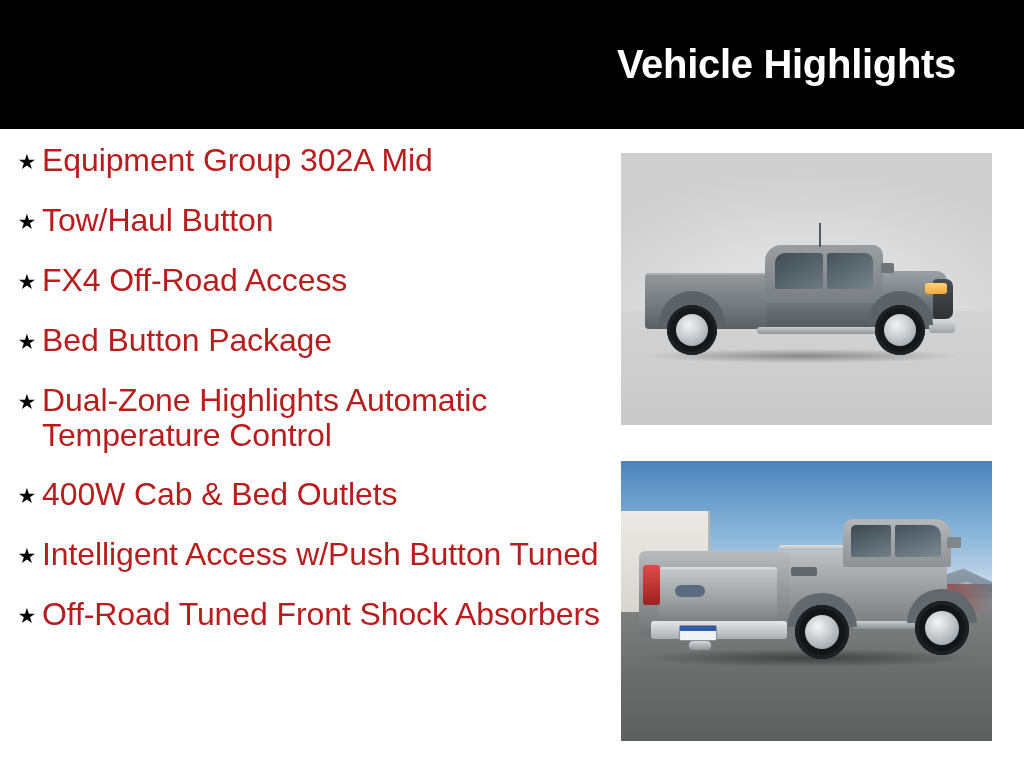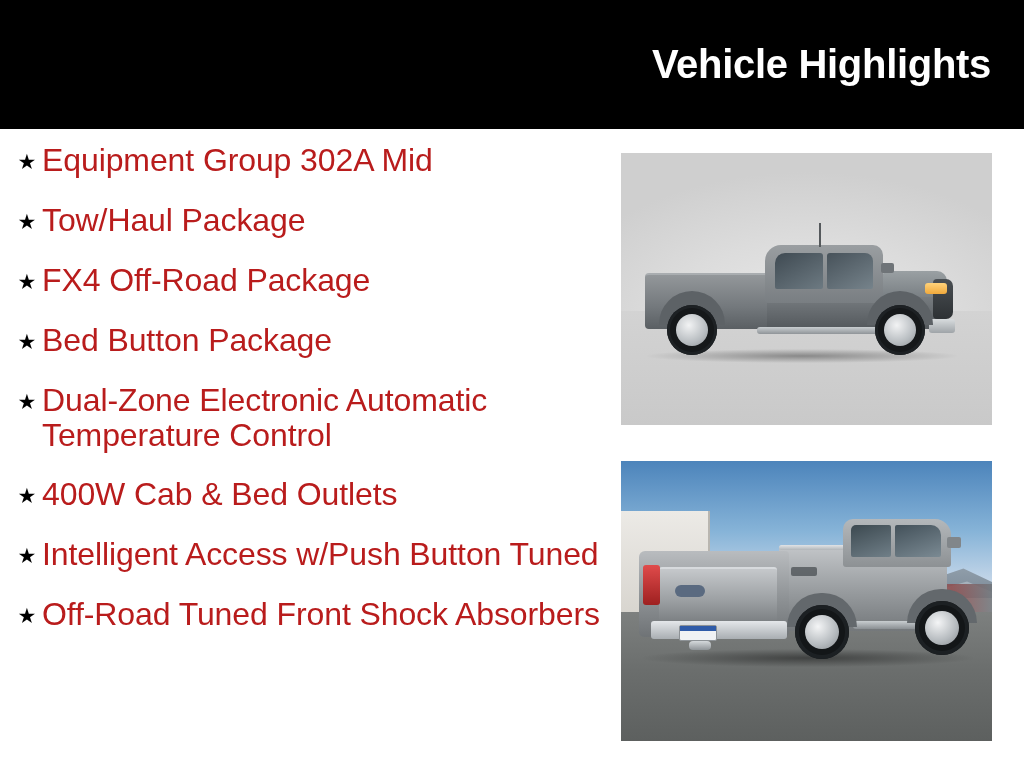--- a/index.html
+++ b/index.html
@@ -19,21 +19,21 @@
   
   .header {
     position: absolute;
     left: 0; top: 0;
     width: 1024px;
     height: 129px;
     background: #000000;
   }
   .header-title {
     position: absolute;
-    right: 33px;
+    right: 68px;
     top: 40px;
     color: #ffffff;
     font-size: 40px;
     font-weight: bold;
     letter-spacing: -0.3px;
     line-height: 48px;
     text-align: right;
     white-space: nowrap;
   }
   
@@ -295,36 +295,36 @@
 
   <div class="bullets">
 
     <div class="bullet-row">
       <span class="bullet-star">★</span>
       <span class="bullet-text">Equipment Group 302A Mid</span>
     </div>
 
     <div class="bullet-row">
       <span class="bullet-star">★</span>
-      <span class="bullet-text">Tow/Haul Package</span>
-    </div>
-
-    <div class="bullet-row">
-      <span class="bullet-star">★</span>
-      <span class="bullet-text">FX4 Off-Road Package</span>
+      <span class="bullet-text">Tow/Haul Button</span>
+    </div>
+
+    <div class="bullet-row">
+      <span class="bullet-star">★</span>
+      <span class="bullet-text">FX4 Off-Road Access</span>
     </div>
 
     <div class="bullet-row">
       <span class="bullet-star">★</span>
       <span class="bullet-text">Bed Button Package</span>
     </div>
 
     <div class="bullet-row">
       <span class="bullet-star">★</span>
-      <span class="bullet-text">Dual-Zone Electronic Automatic Temperature Control</span>
+      <span class="bullet-text">Dual-Zone Highlights Automatic Temperature Control</span>
     </div>
 
     <div class="bullet-row">
       <span class="bullet-star">★</span>
       <span class="bullet-text">400W Cab &amp; Bed Outlets</span>
     </div>
 
     <div class="bullet-row">
       <span class="bullet-star">★</span>
       <span class="bullet-text">Intelligent Access w/Push Button Tuned</span>

